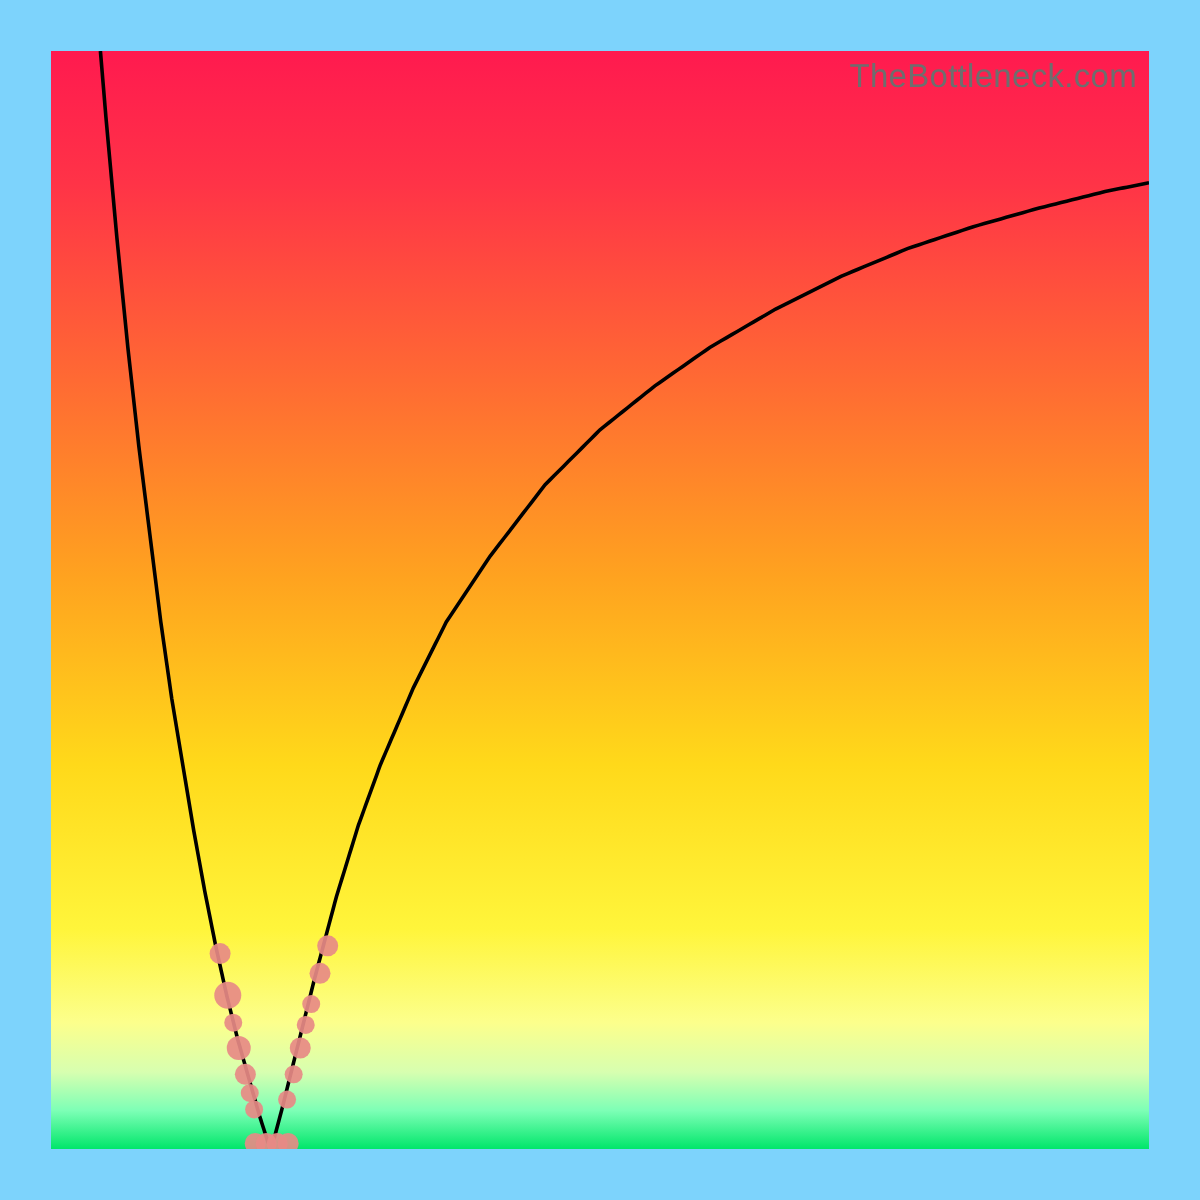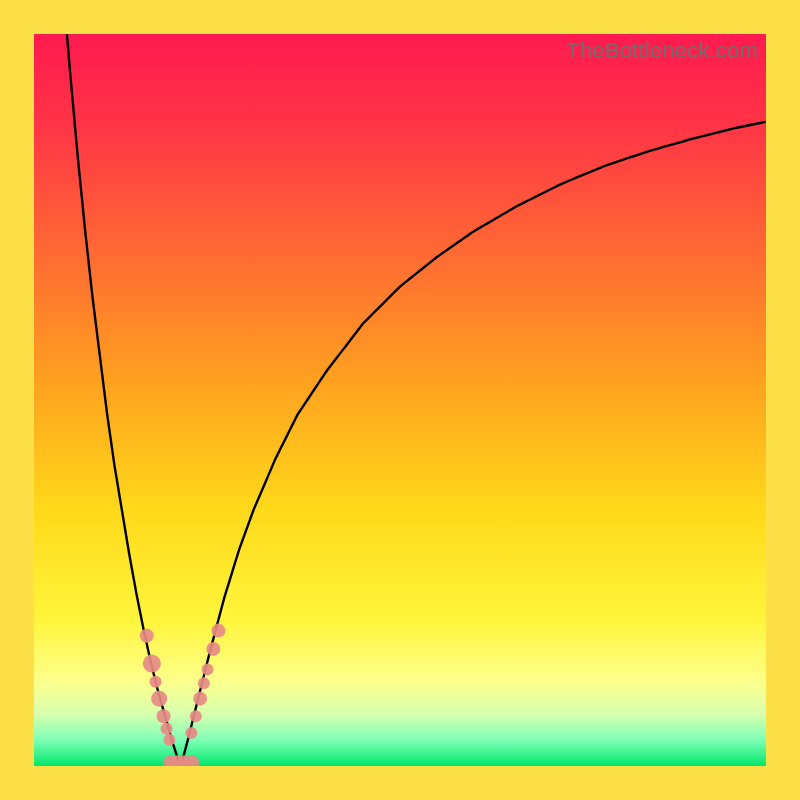--- a/index.html
+++ b/index.html
@@ -10,21 +10,21 @@
     background: #000;
     overflow: hidden;
     font-family: Arial, Helvetica, sans-serif;
   }
   .frame {
     position: absolute;
     left: 0;
     top: 0;
     width: 800px;
     height: 800px;
-    background: #fde047;
+    background: #7dd3fc;
   }
   .plot {
     position: absolute;
     left: 34px;
     top: 34px;
     width: 732px;
     height: 732px;
     overflow: hidden;
   }
   .watermark {

